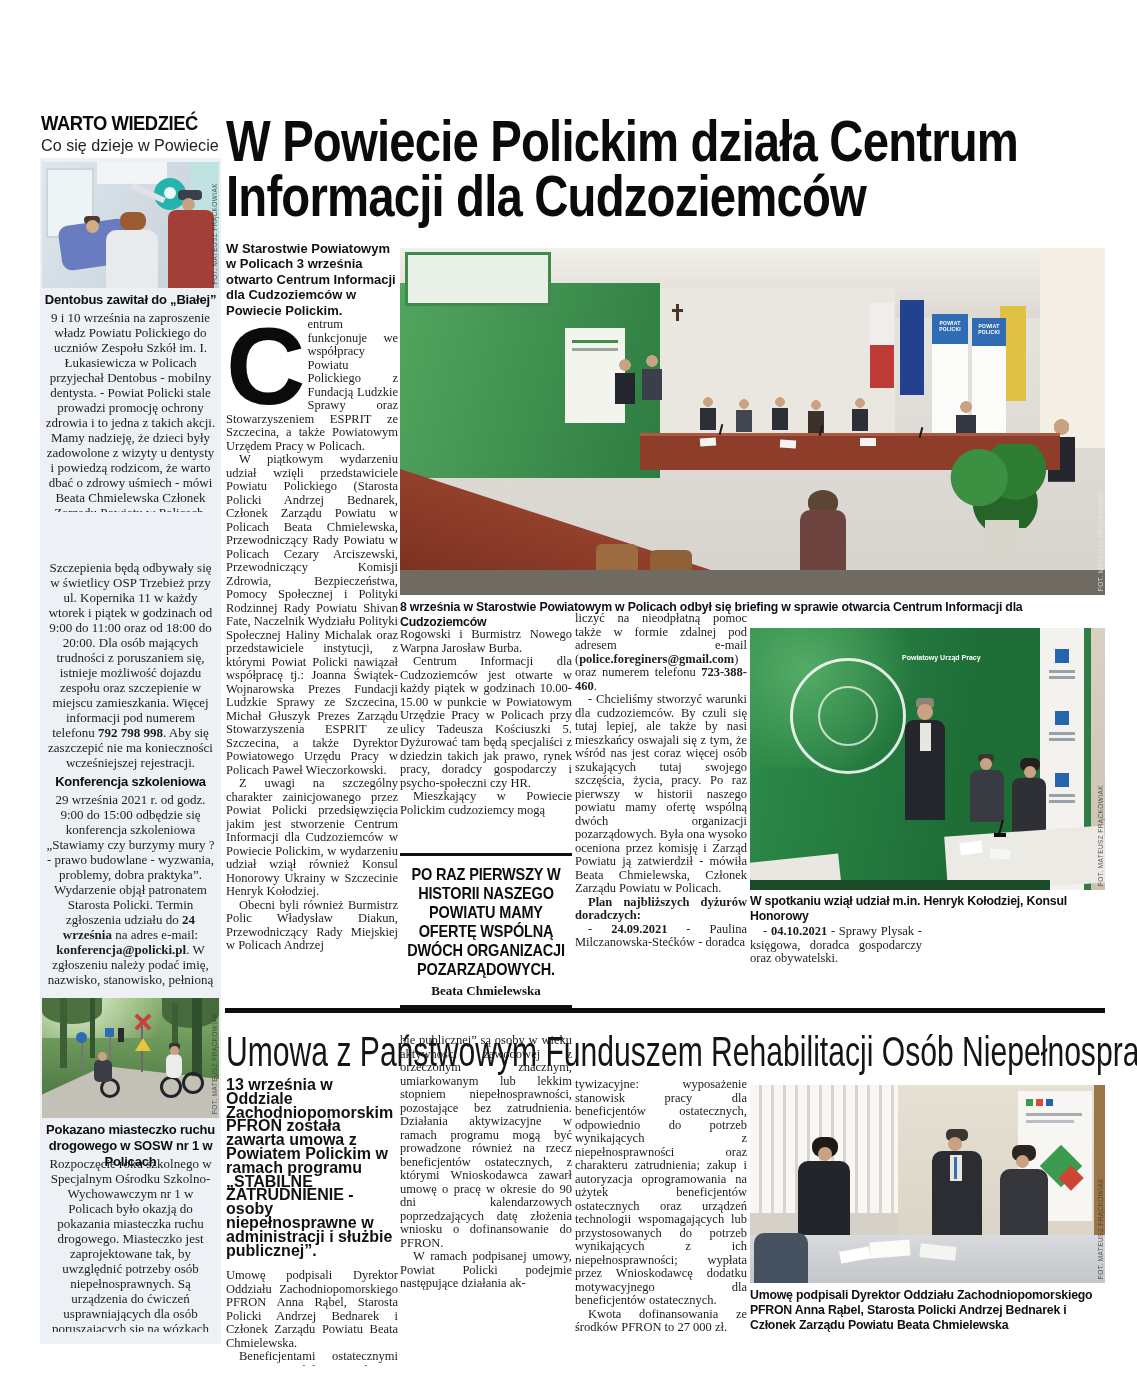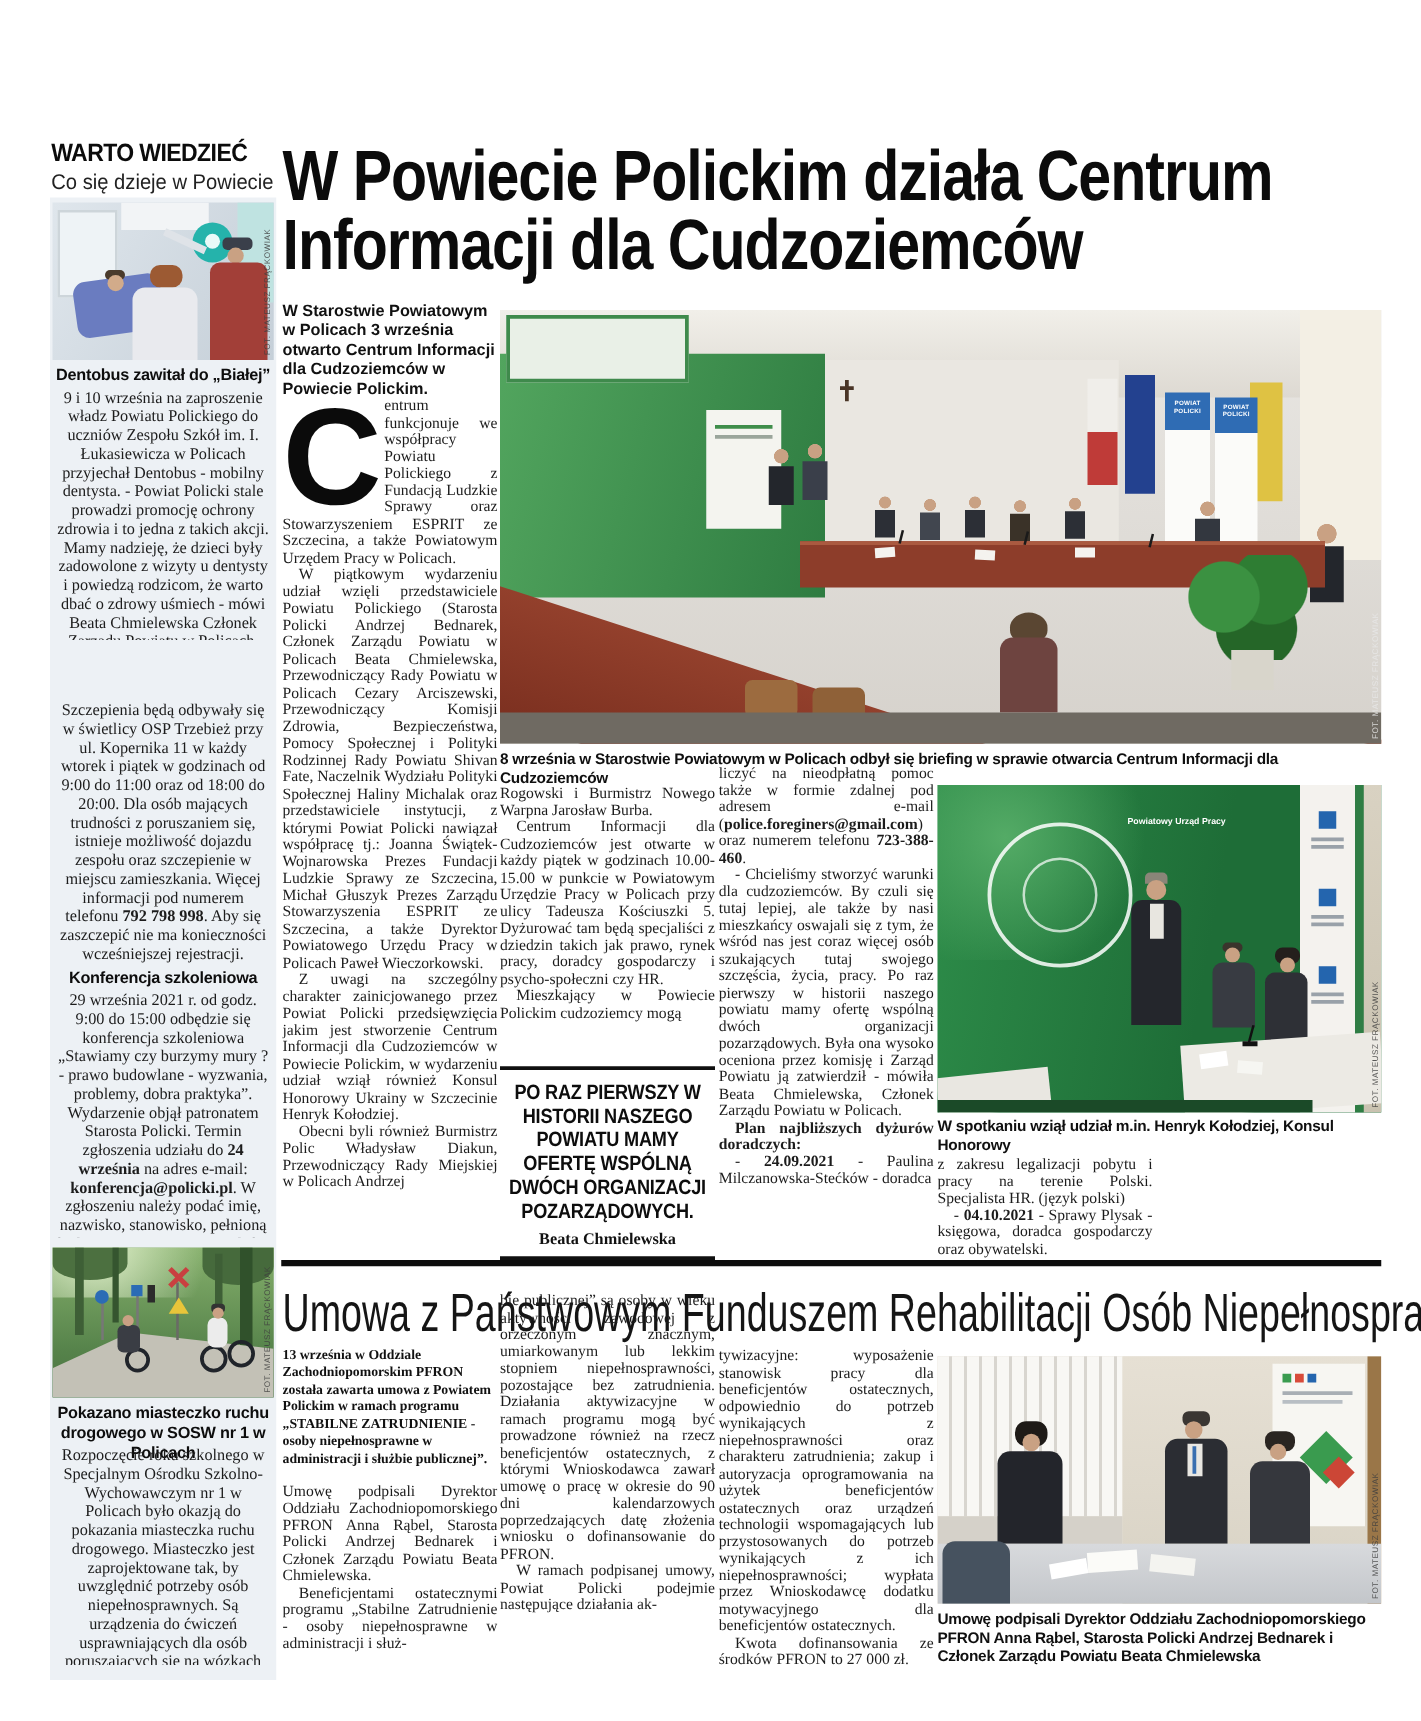--- a/index.html
+++ b/index.html
@@ -220,29 +220,28 @@
     <div style="left:244px;top:205px;width:12px;height:4px;background:#111;"></div>
     <div style="left:210px;top:214px;width:22px;height:12px;background:#ffffff;transform:rotate(-8deg);"></div>
     <div style="left:240px;top:221px;width:20px;height:10px;background:#f6f6f2;transform:rotate(5deg);"></div>
     <div style="left:0;top:230px;width:90px;height:32px;background:#e9e7e1;transform:rotate(-6deg);"></div>
     <div style="left:0;top:252px;width:300px;height:10px;background:#1b4a28;"></div>
     <div class="vcred">FOT. MATEUSZ FRĄCKOWIAK</div>
   </div>
   <div class="abs cap" style="left:750px;top:894px;width:355px;">W spotkaniu wziął udział m.in. Henryk Kołodziej, Konsul Honorowy</div>
 
   <div class="abs col" style="left:750px;top:925px;width:172px;height:82px;">
-    <p class="ni">z zakresu legalizacji pobytu i pracy na terenie Polski. Specjalista HR. (język polski)</p>
     <p><span>- </span><b>04.10.2021</b><span> - Sprawy Plysak - księgowa, doradca gospodarczy oraz obywatelski.</span></p>
   </div>
 
   <div class="abs rule" style="left:225px;top:1008px;width:880px;height:5px;"></div>
   <div class="abs headline2" style="left:226px;top:1028px;">Umowa z Państwowym Funduszem Rehabilitacji Osób Niepełnosprawnych</div>
 
   <div class="abs" style="left:226px;top:1078px;width:172px;height:288px;overflow:hidden;">
-    <div class="lead" style="font-size:11px;line-height:13.8px;font-family:Liberation Serif, serif;">13 września w Oddziale Zachodniopomorskim PFRON została zawarta umowa z Powiatem Polickim w ramach programu „STABILNE ZATRUDNIENIE - osoby niepełnosprawne w administracji i służbie publicznej”.</div>
+    <div class="lead" style="font-size:16px;line-height:13.8px;">13 września w Oddziale Zachodniopomorskim PFRON została zawarta umowa z Powiatem Polickim w ramach programu „STABILNE ZATRUDNIENIE - osoby niepełnosprawne w administracji i służbie publicznej”.</div>
     <div class="col" style="position:static;width:172px;margin-top:12px;">
       <p class="ni">Umowę podpisali Dyrektor Oddziału Zachodniopomorskiego PFRON Anna Rąbel, Starosta Policki Andrzej Bednarek i Członek Zarządu Powiatu Beata Chmielewska.</p>
       <p>Beneficjentami ostatecznymi programu „Stabilne Zatrudnienie - osoby niepełnosprawne w administracji i służ-</p>
     </div>
   </div>
   <div class="abs col" style="left:400px;top:1034px;width:172px;height:290px;">
     <p class="ni">bie publicznej” są osoby w wieku aktywności zawodowej z orzeczonym znacznym, umiarkowanym lub lekkim stopniem niepełnosprawności, pozostające bez zatrudnienia. Działania aktywizacyjne w ramach programu mogą być prowadzone również na rzecz beneficjentów ostatecznych, z którymi Wnioskodawca zawarł umowę o pracę w okresie do 90 dni kalendarzowych poprzedzających datę złożenia wniosku o dofinansowanie do PFRON.</p>
     <p>W ramach podpisanej umowy, Powiat Policki podejmie następujące działania ak-</p>
   </div>
   <div class="abs col" style="left:575px;top:1078px;width:172px;height:290px;">

